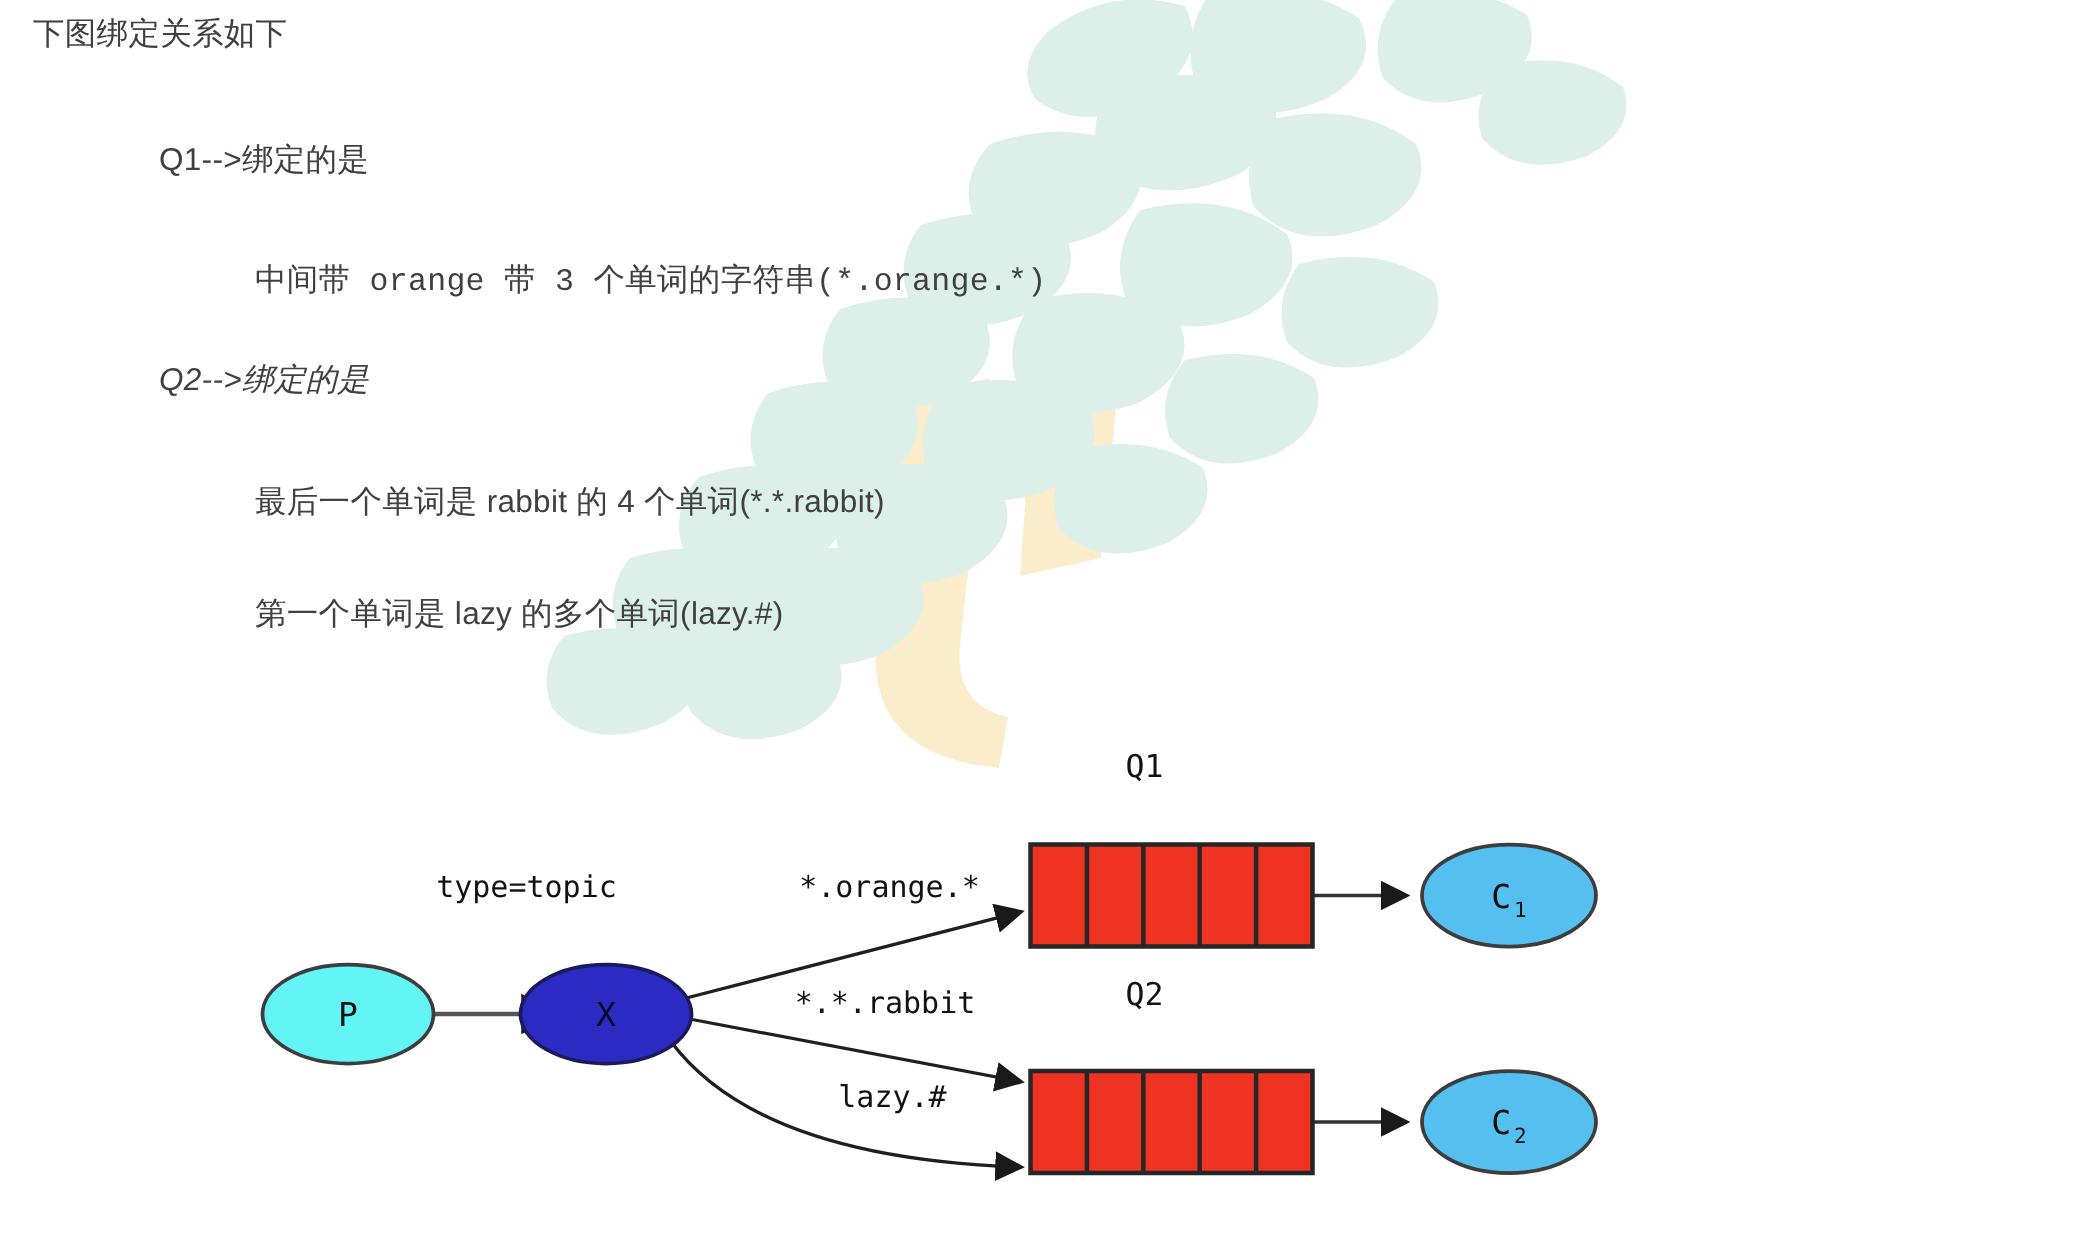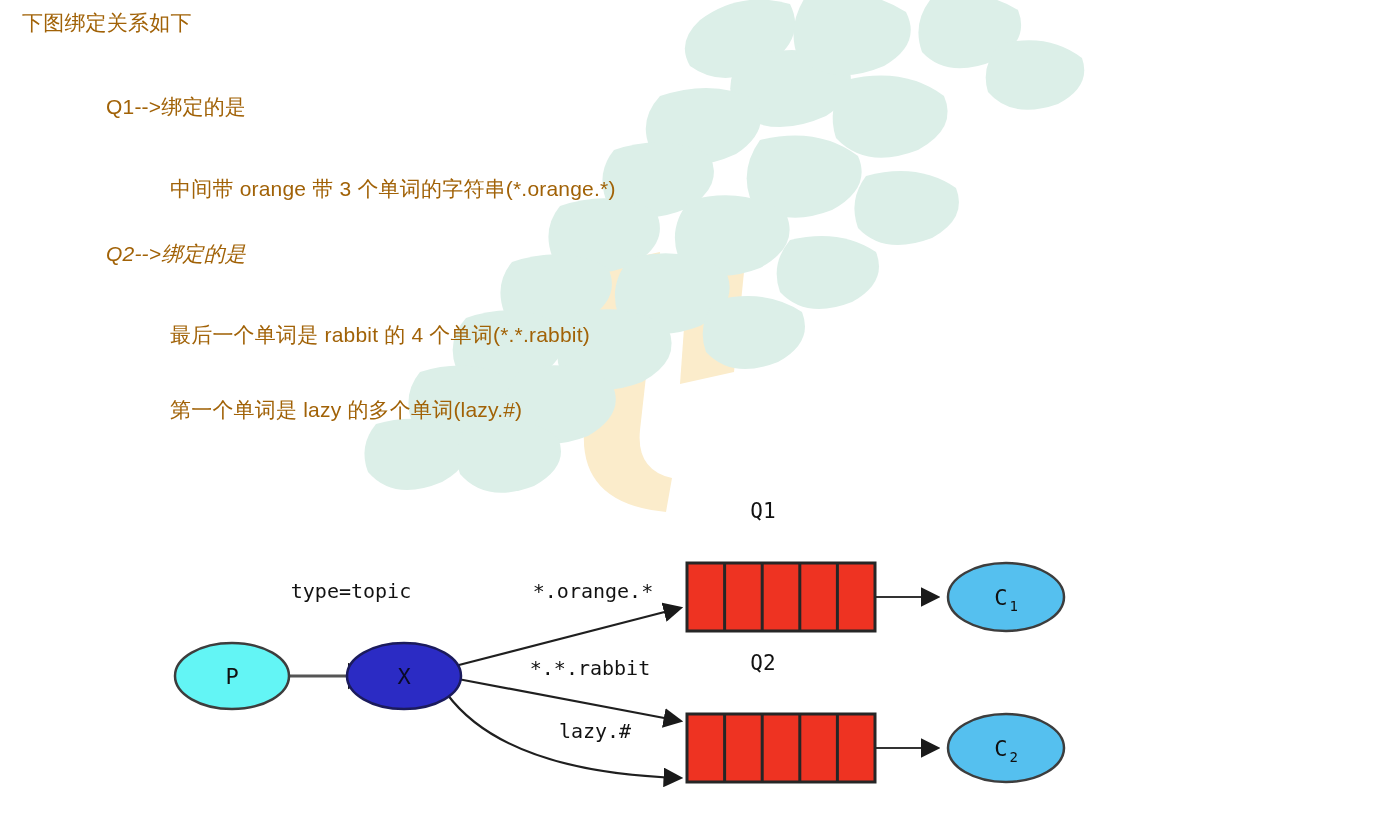--- a/index.html
+++ b/index.html
@@ -27,27 +27,27 @@
   
   #doc-text {
     position: absolute;
     left: 0; top: 0;
     width: 1387px;
     z-index: 2;
   }
   .doc-line {
     font-size: 21px;
     line-height: 1.0;
-    color: #a16207;
+    color: #404040;
     white-space: pre;
     letter-spacing: 0.2px;
   }
   .lvl0 { position: absolute; left: 22px;  top: 12px; }
   .lvl1 { position: absolute; left: 106px; top: 96px; text-align: center; }
-  .lvl2 { position: absolute; left: 170px; top: 178px; }
+  .lvl2 { position: absolute; left: 170px; top: 178px; font-family: Liberation Mono, monospace; }
   .lvl1b{ position: absolute; left: 106px; top: 243px; font-style: italic; }
   .lvl2b{ position: absolute; left: 170px; top: 324px; }
   .lvl2c{ position: absolute; left: 170px; top: 399px; text-align: right; }
 
   
   #diagram {
     position: absolute;
     left: 155px;
     top: 480px;
     width: 950px;

